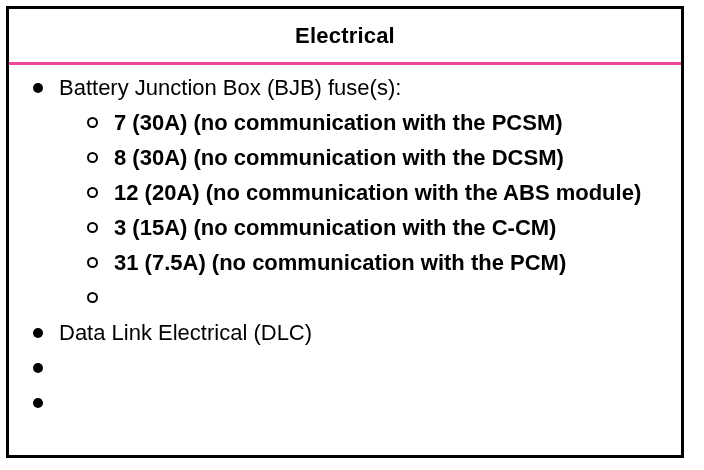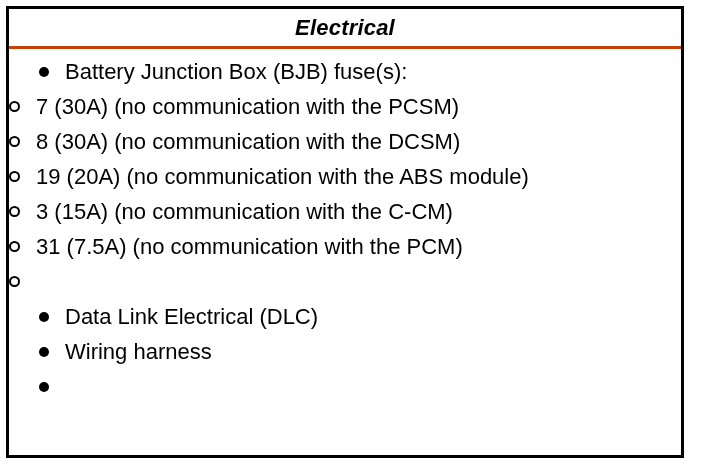--- a/index.html
+++ b/index.html
@@ -20,50 +20,51 @@
     left: 6px;
     top: 6px;
     width: 678px;
     height: 452px;
     box-sizing: border-box;
     border: 3px solid #000000;
     background: #ffffff;
   }
 
   .header-cell {
-    height: 40px;
+    height: 56px;
     box-sizing: border-box;
-    border-bottom: 3px solid #c2410c;
+    border-bottom: 3px solid #ec4899;
     display: flex;
     align-items: center;
     justify-content: center;
-    font-style: italic;
   }
   .header-title {
     font-size: 22px;
     font-weight: bold;
     letter-spacing: 0.2px;
     line-height: 1;
   }
 
   .body-cell {
     padding: 8px 0 0 0;
   }
 
   .lvl1-row,
   .lvl2-row {
     display: flex;
     align-items: flex-start;
     height: 35px;
   }
 
   .lvl1-row {
-    padding-left: 30px;
+    padding-left: 24px;
   }
   .lvl2-row {
+    padding-left: 78px;
+    font-weight: bold;
   }
 
   .marker {
     flex: none;
     display: flex;
     align-items: center;
     justify-content: flex-start;
     height: 29px;
   }
   .marker-disc {
@@ -130,21 +131,21 @@
       <span class="marker marker-circle">
           <span class="ring"></span>
         </span>
       <span class="row-text">8 (30A) (no communication with the DCSM)</span>
     </div>
 
     <div class="lvl2-row">
       <span class="marker marker-circle">
           <span class="ring"></span>
         </span>
-      <span class="row-text">19 (20A) (no communication with the ABS module)</span>
+      <span class="row-text">12 (20A) (no communication with the ABS module)</span>
     </div>
 
     <div class="lvl2-row">
       <span class="marker marker-circle">
           <span class="ring"></span>
         </span>
       <span class="row-text">3 (15A) (no communication with the C-CM)</span>
     </div>
 
     <div class="lvl2-row">
@@ -166,21 +167,20 @@
       <span class="marker marker-disc">
           <span class="disc"></span>
         </span>
       <span class="row-text">Data Link Electrical (DLC)</span>
     </div>
 
     <div class="lvl1-row">
       <span class="marker marker-disc">
           <span class="disc"></span>
         </span>
-      <span class="row-text">Wiring harness</span>
     </div>
 
     <div class="lvl1-row">
       <span class="marker marker-disc">
           <span class="disc"></span>
         </span>
     </div>
 
   </div>
 </div>

